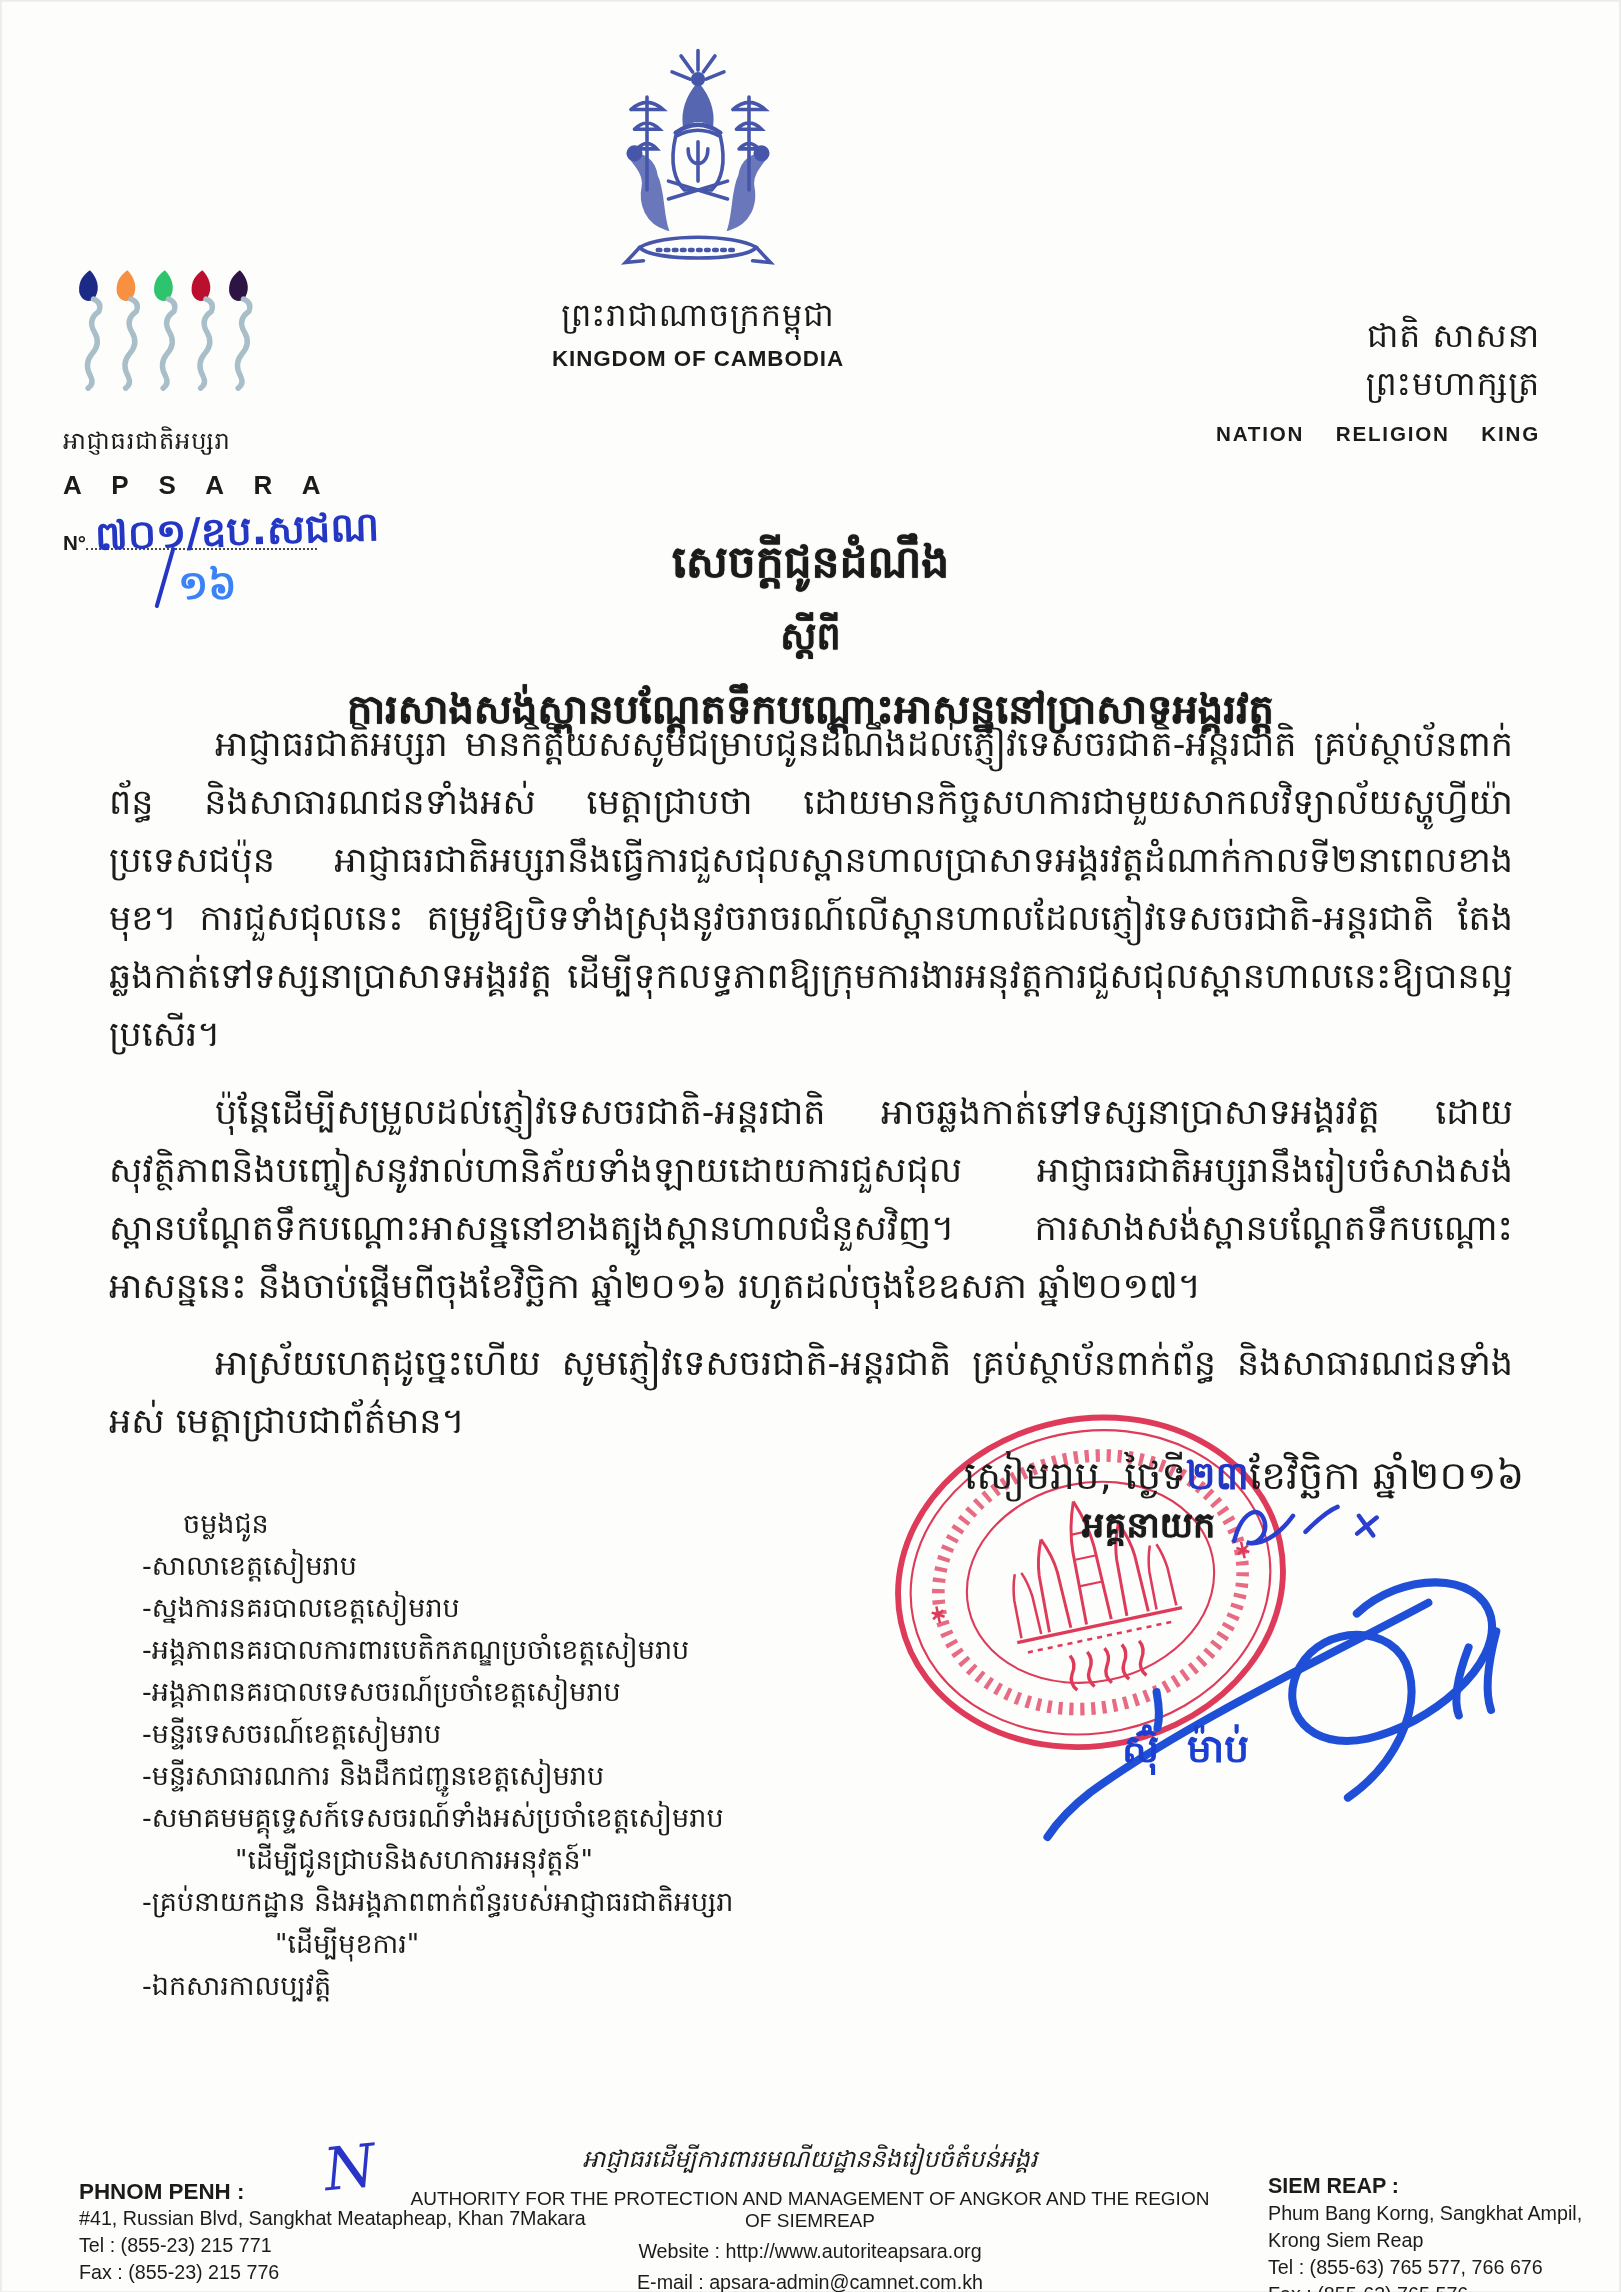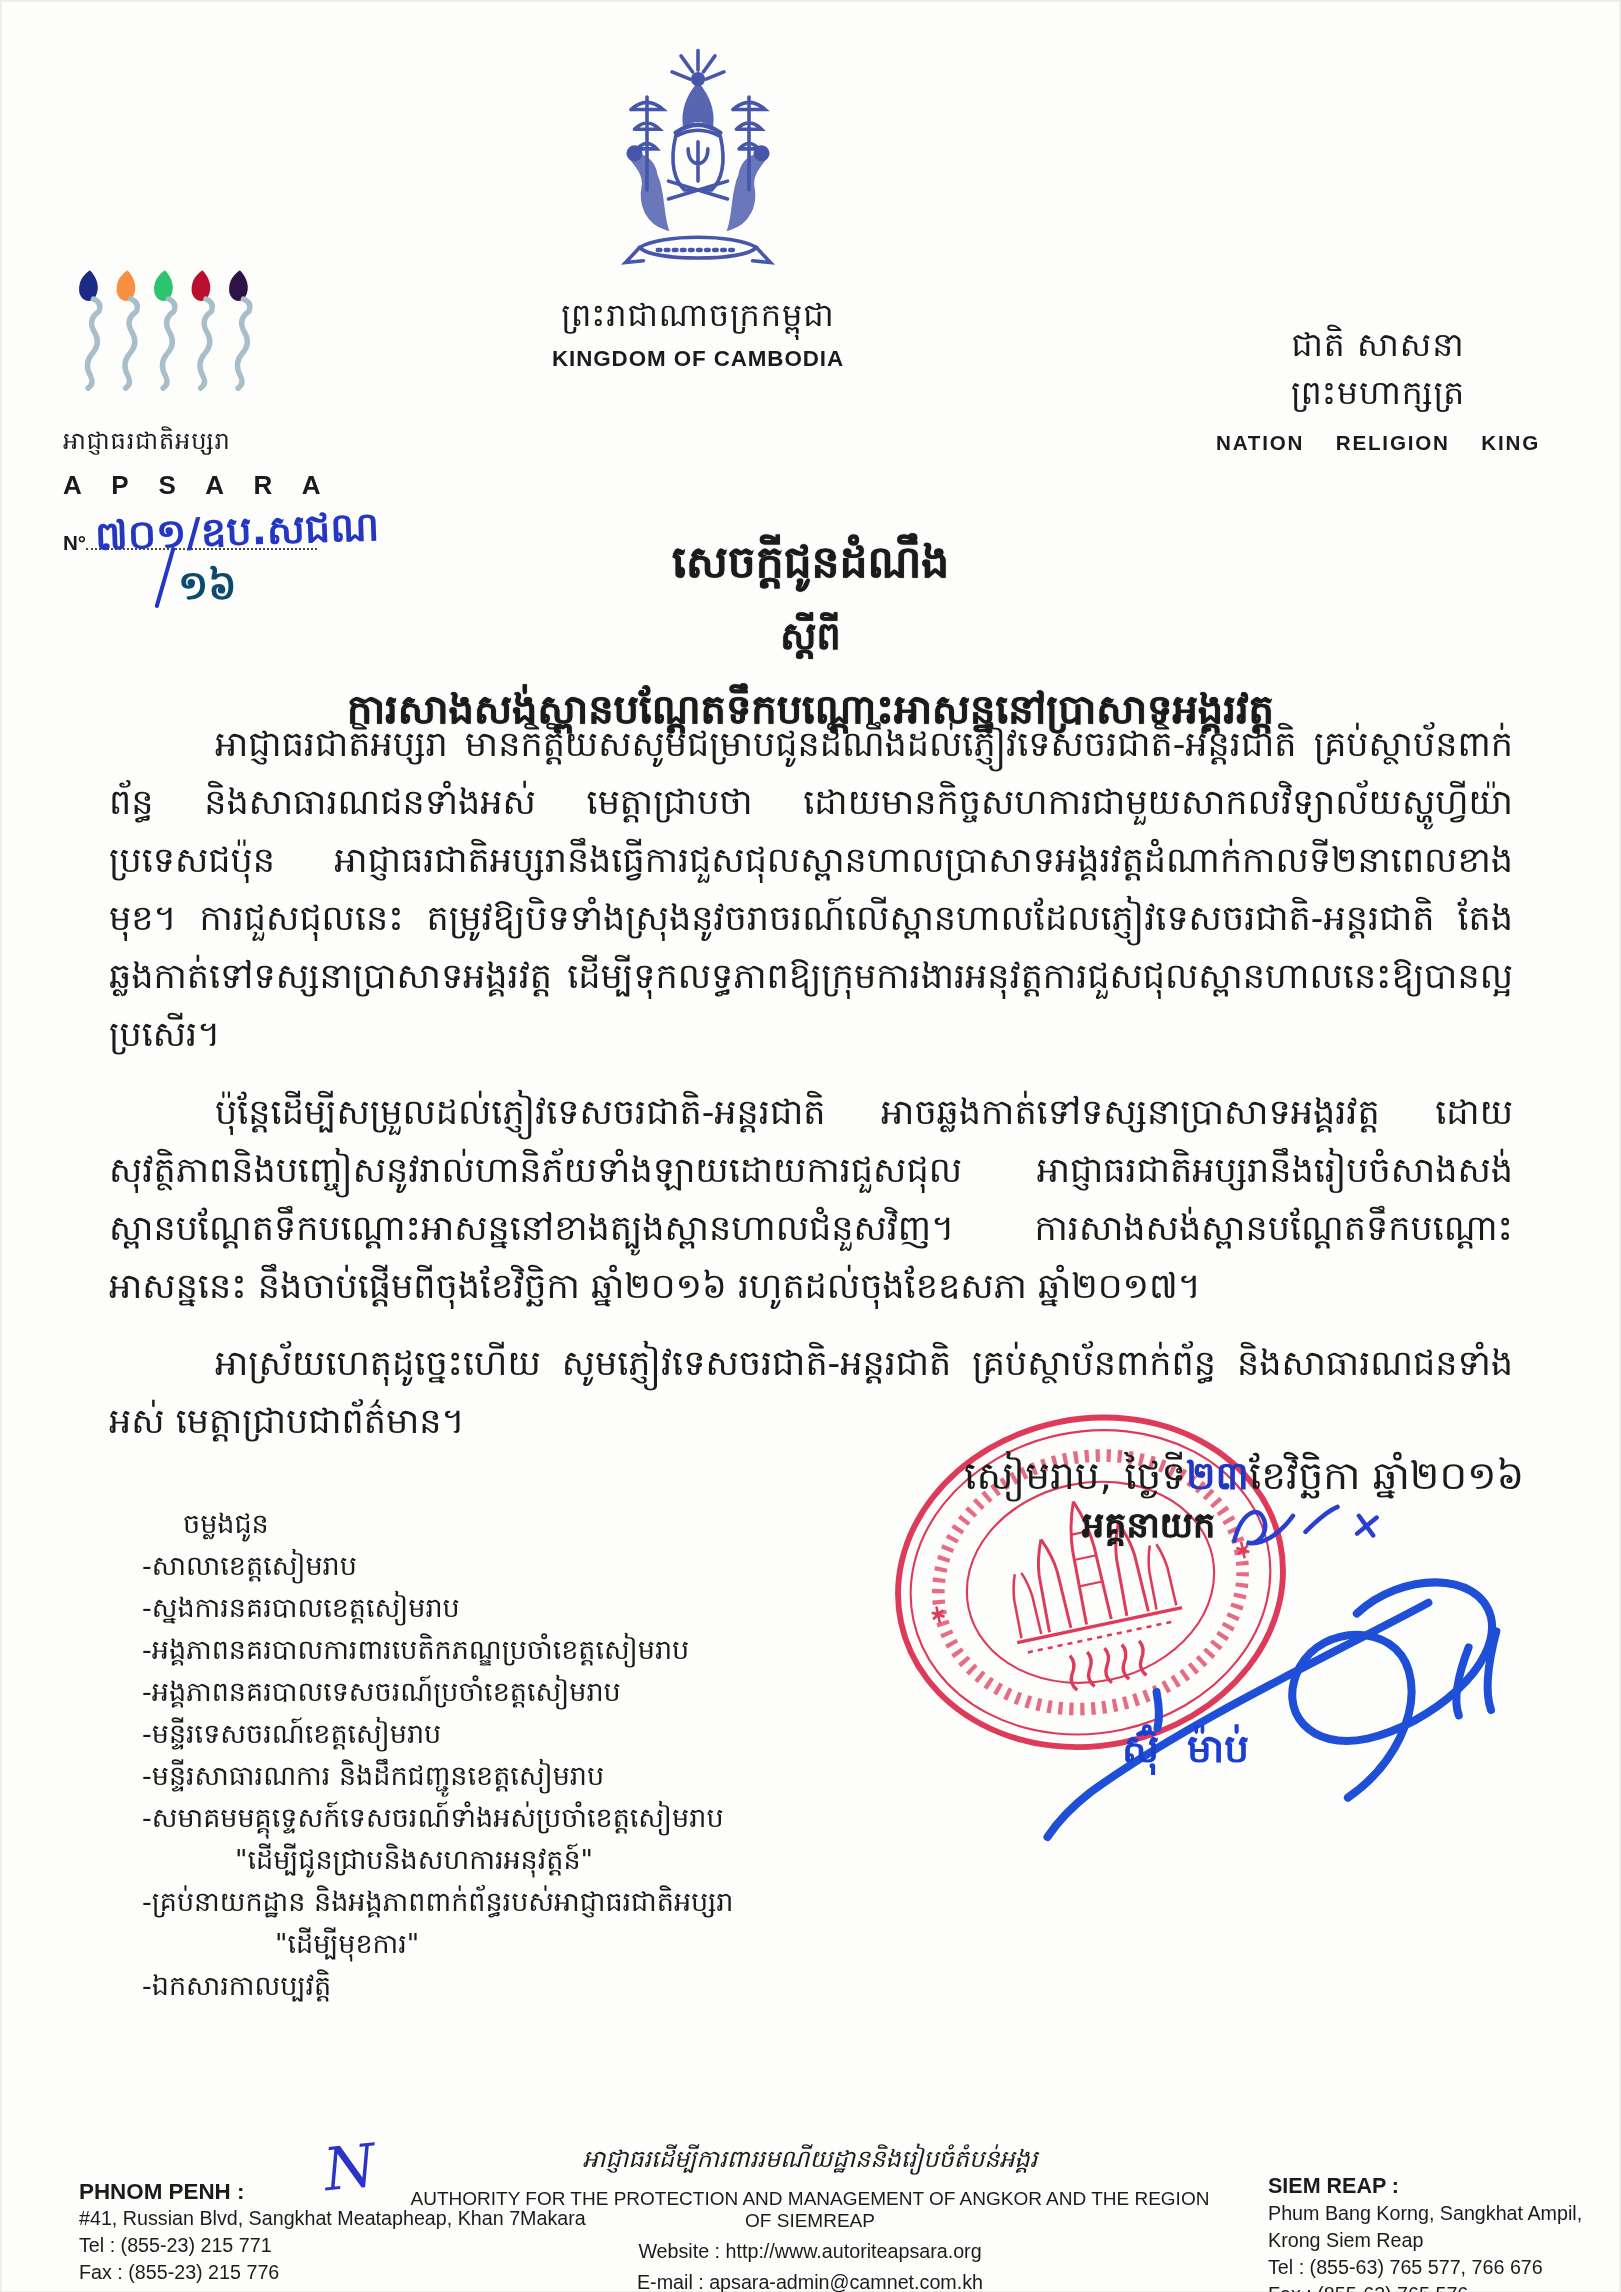--- a/index.html
+++ b/index.html
@@ -6,35 +6,35 @@
   .page{
     position:relative;width:1621px;height:2293px;background:#fdfdfb;
     overflow:hidden;font-family:"DejaVu Sans",sans-serif;color:#1b1b1b;
     box-shadow:inset 0 0 0 1.8px #ececea;
   }
   
   .emblem-block{position:absolute;left:537px;top:45px;width:322px;text-align:center;}
   .kingdom-kh{font-size:32px;margin-top:7.2px;letter-spacing:0.9px;}
   .kingdom-en{font-size:22.4px;font-weight:bold;letter-spacing:0.9px;margin-top:3.6px;
     font-family:"Liberation Sans",sans-serif;}
-  .motto-block{position:absolute;left:1216px;top:324px;width:324px;text-align:center;}
+  .motto-block{position:absolute;left:1216px;top:315px;width:324px;text-align:right;}
   .motto-kh{font-size:33px;letter-spacing:0.9px;}
   .motto-en{display:flex;justify-content:space-between;margin-top:10.7px;
     font-family:"Liberation Sans",sans-serif;font-size:20.6px;font-weight:bold;letter-spacing:1.8px;}
   
   .apsara-block{position:absolute;left:63px;top:265px;width:322px;}
   .apsara-kh{font-size:24px;margin-top:8px;letter-spacing:0.9px;}
   .apsara-en{font-size:26px;font-weight:bold;letter-spacing:11.6px;margin-top:9px;
     font-family:"Liberation Sans",sans-serif;}
   .ref-line{position:relative;margin-top:19.7px;height:41px;}
   .ref-label{font-size:20.6px;font-weight:bold;font-family:"Liberation Sans",sans-serif;}
   .ref-dots{display:inline-block;width:231px;height:27px;border-bottom:2.7px dotted #4a4a4a;}
   .ref-hand{position:absolute;left:32px;top:-14.3px;font-size:40px;color:#2436c4;
     transform:rotate(-2deg);white-space:nowrap;font-weight:bold;}
-  .ref-hand2{position:absolute;left:115px;top:39px;font-size:40px;color:#0c4a6e;font-weight:bold;}
+  .ref-hand2{position:absolute;left:115px;top:39px;font-size:40px;color:#3b82f6;font-weight:bold;}
   .ref-slash{position:absolute;left:100px;top:25px;width:3.6px;height:63px;background:#2436c4;
     transform:rotate(16deg);border-radius:1.8px;}
   
   .title-block{position:absolute;left:0;top:534px;width:1621px;text-align:center;}
   .title-1{font-size:44px;font-weight:bold;text-shadow:0 0 0.9px #1b1b1b;}
   .title-2{font-size:38px;font-weight:bold;margin-top:14.3px;text-shadow:0 0 0.9px #1b1b1b;}
   .title-3{font-size:40px;font-weight:bold;margin-top:16px;text-shadow:0 0 0.9px #1b1b1b;}
   
   .body-block{position:absolute;left:109px;top:715px;width:1404px;}
   .body-block p{font-size:35px;line-height:58px;text-align:justify;

